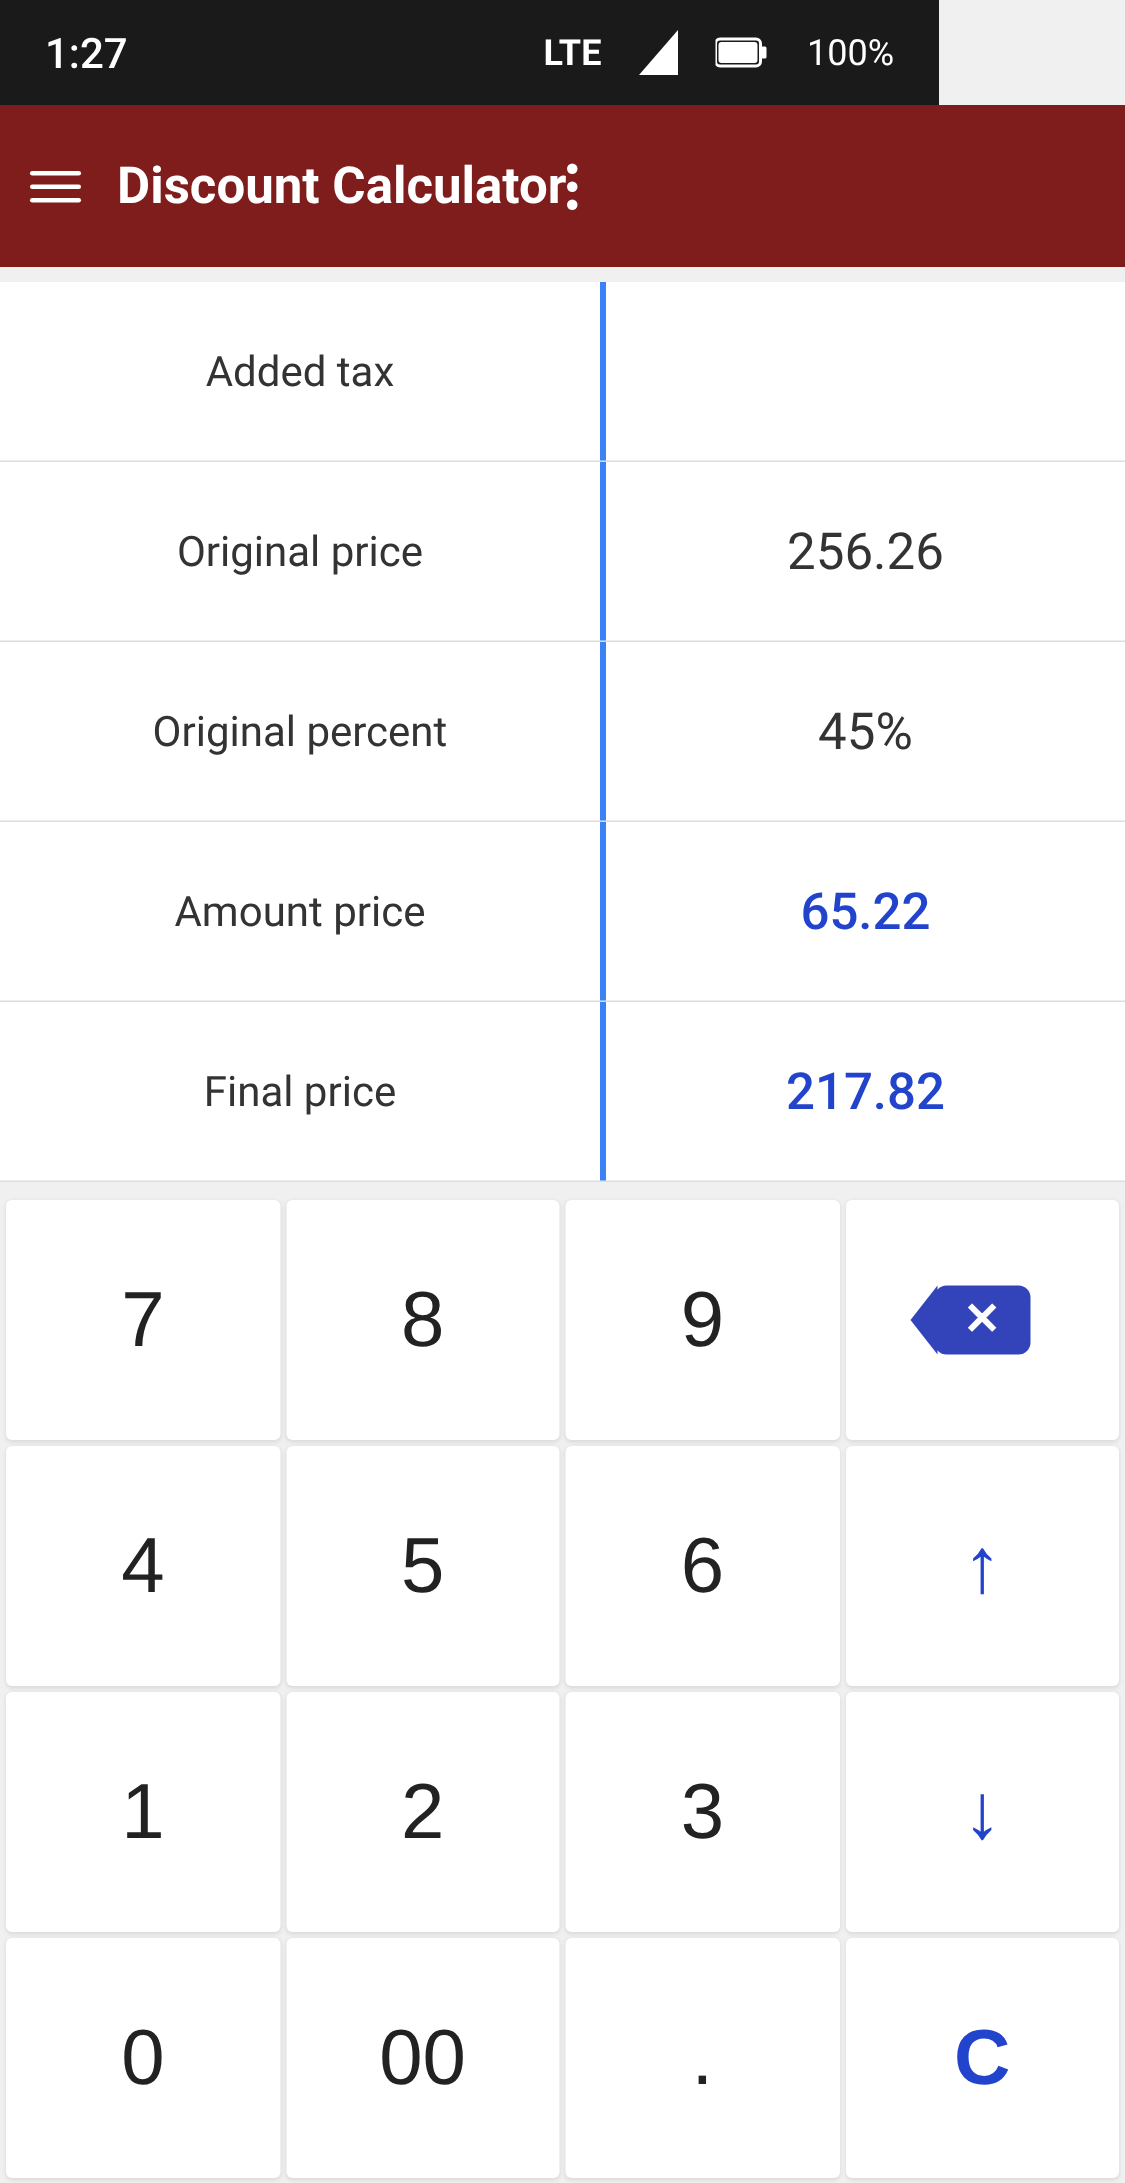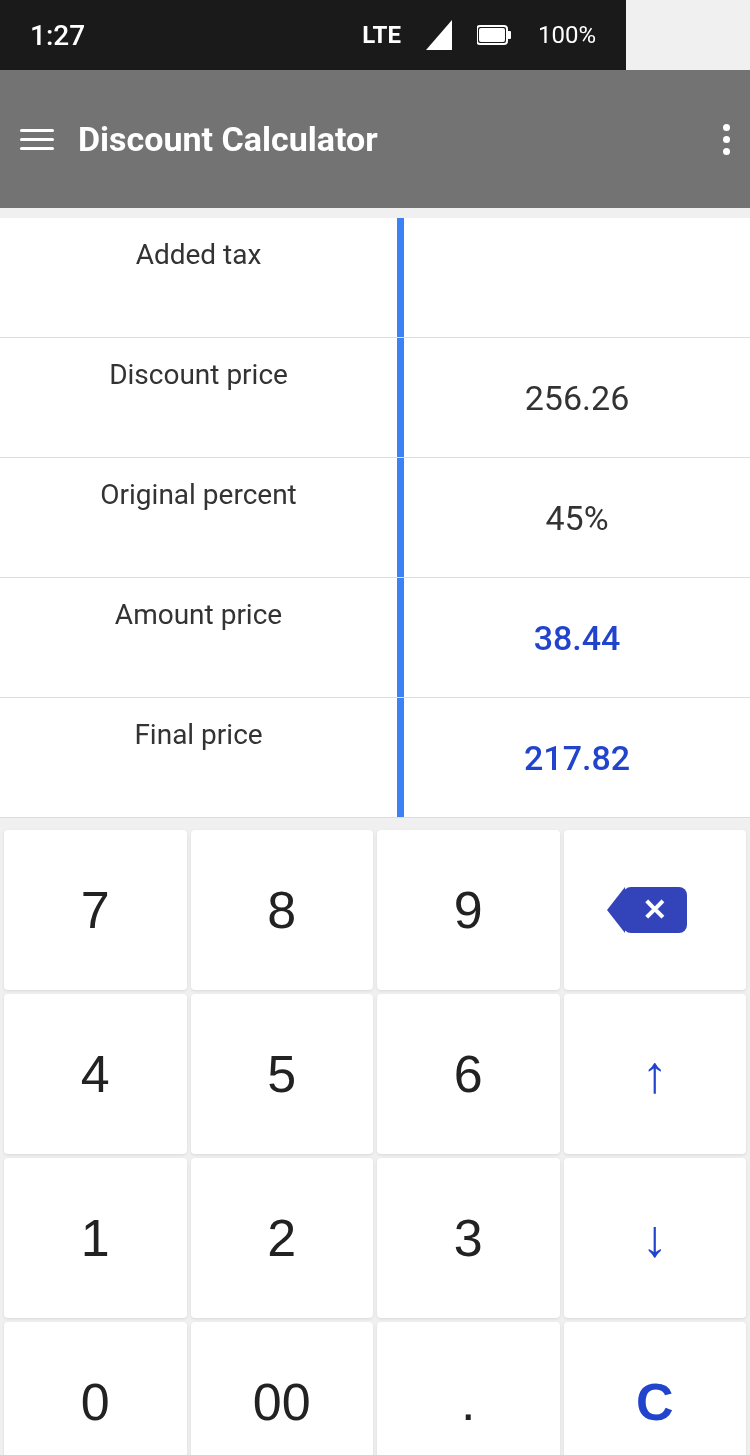--- a/index.html
+++ b/index.html
@@ -35,26 +35,25 @@
       display: flex;
       align-items: center;
       gap: 25px;
       font-size: 24px;
       color: white;
     }
 
     
     .toolbar {
       width: 750px;
-      height: 138px;
-      background: #737373;
+      height: 108px;
+      background: #7f1d1d;
       display: flex;
       align-items: center;
       padding: 0 20px;
-      justify-content: space-between;
     }
 
     .toolbar-left {
       display: flex;
       align-items: center;
       gap: 24px;
     }
 
     .hamburger-icon {
       display: flex;
@@ -107,23 +106,24 @@
       min-height: 120px;
     }
 
     .calc-row:first-child {
       margin-top: 10px;
     }
 
     .row-label {
       width: 438px;
       display: flex;
+      align-items: center;
       justify-content: center;
       padding: 20px;
-      border-right: 7px solid #3b82f6;
+      border-right: 4px solid #3b82f6;
       font-size: 28px;
       color: #333;
       text-align: center;
     }
 
     .row-value {
       width: 375px;
       display: flex;
       align-items: center;
       justify-content: center;
@@ -257,42 +257,42 @@
     <div class="row-label">
       <span>Added tax</span>
     </div>
     <div class="row-value">
       <span></span>
     </div>
   </div>
 
   <div class="calc-row">
     <div class="row-label">
-      <span>Discount price</span>
+      <span>Original price</span>
     </div>
     <div class="row-value">
       <span>256.26</span>
     </div>
   </div>
 
   <div class="calc-row">
     <div class="row-label">
       <span>Original percent</span>
     </div>
     <div class="row-value">
       <span>45%</span>
     </div>
   </div>
 
   <div class="calc-row">
     <div class="row-label">
       <span>Amount price</span>
     </div>
     <div class="row-value blue">
-      <span>38.44</span>
+      <span>65.22</span>
     </div>
   </div>
 
   <div class="calc-row">
     <div class="row-label">
       <span>Final price</span>
     </div>
     <div class="row-value blue">
       <span>217.82</span>
     </div>

